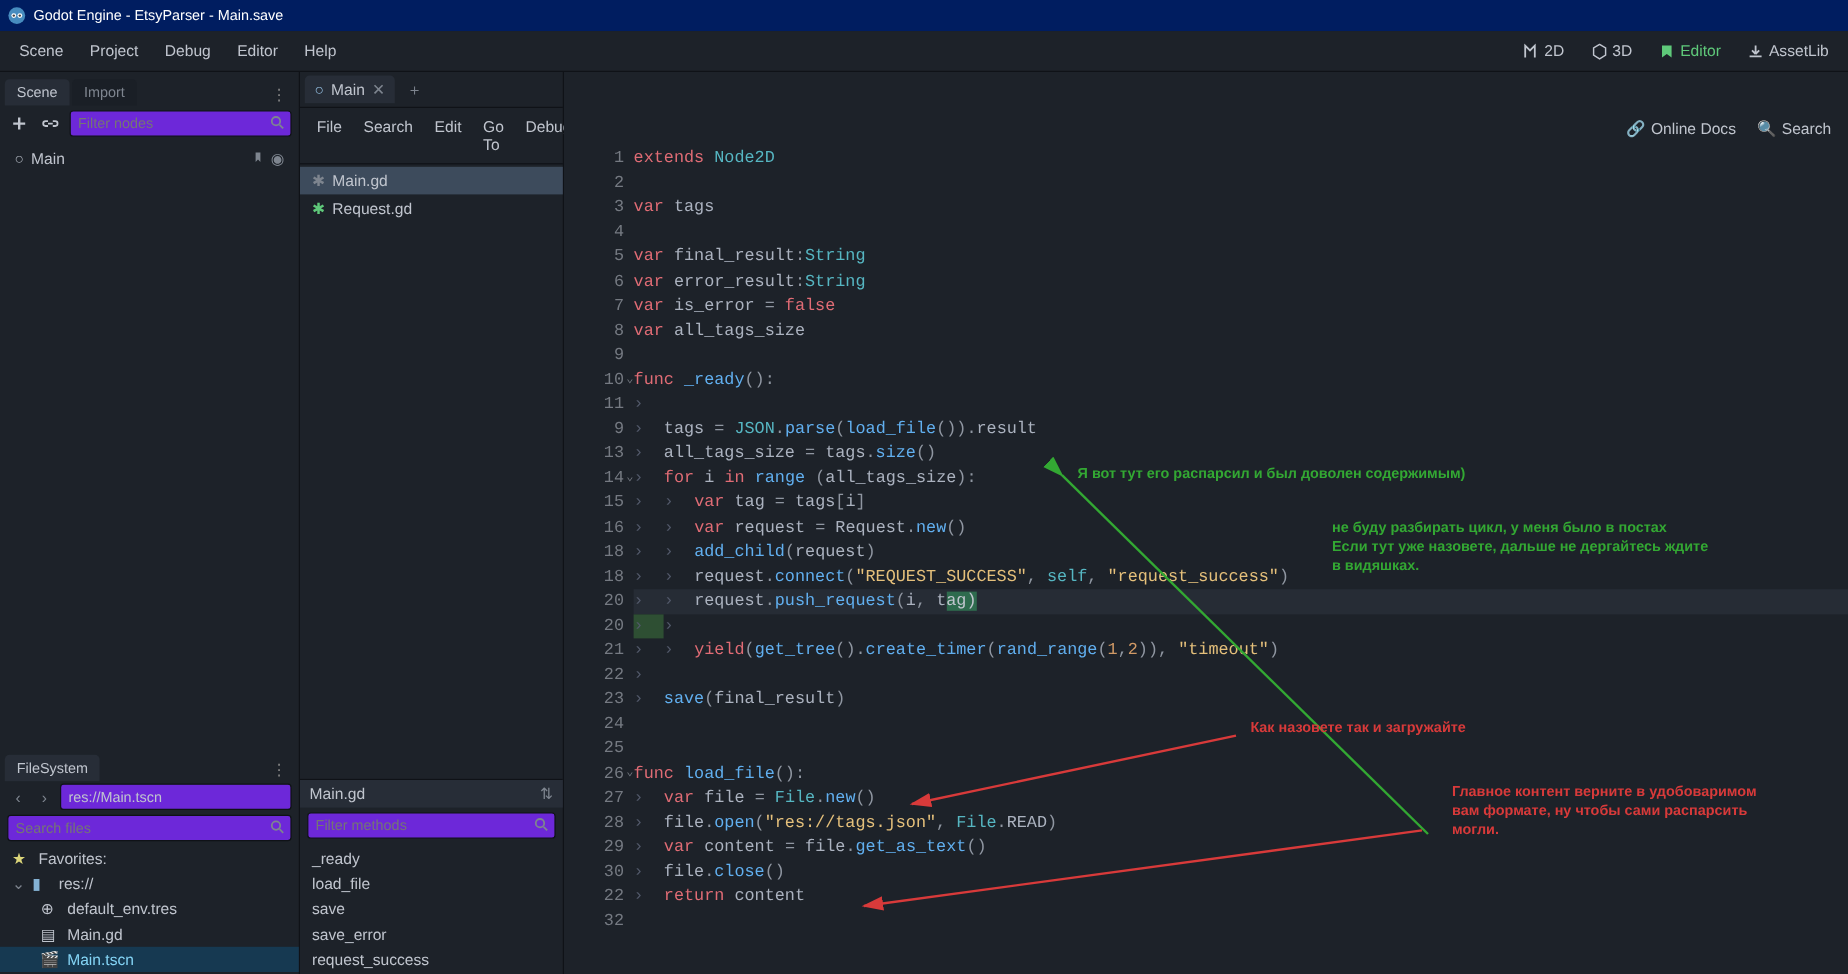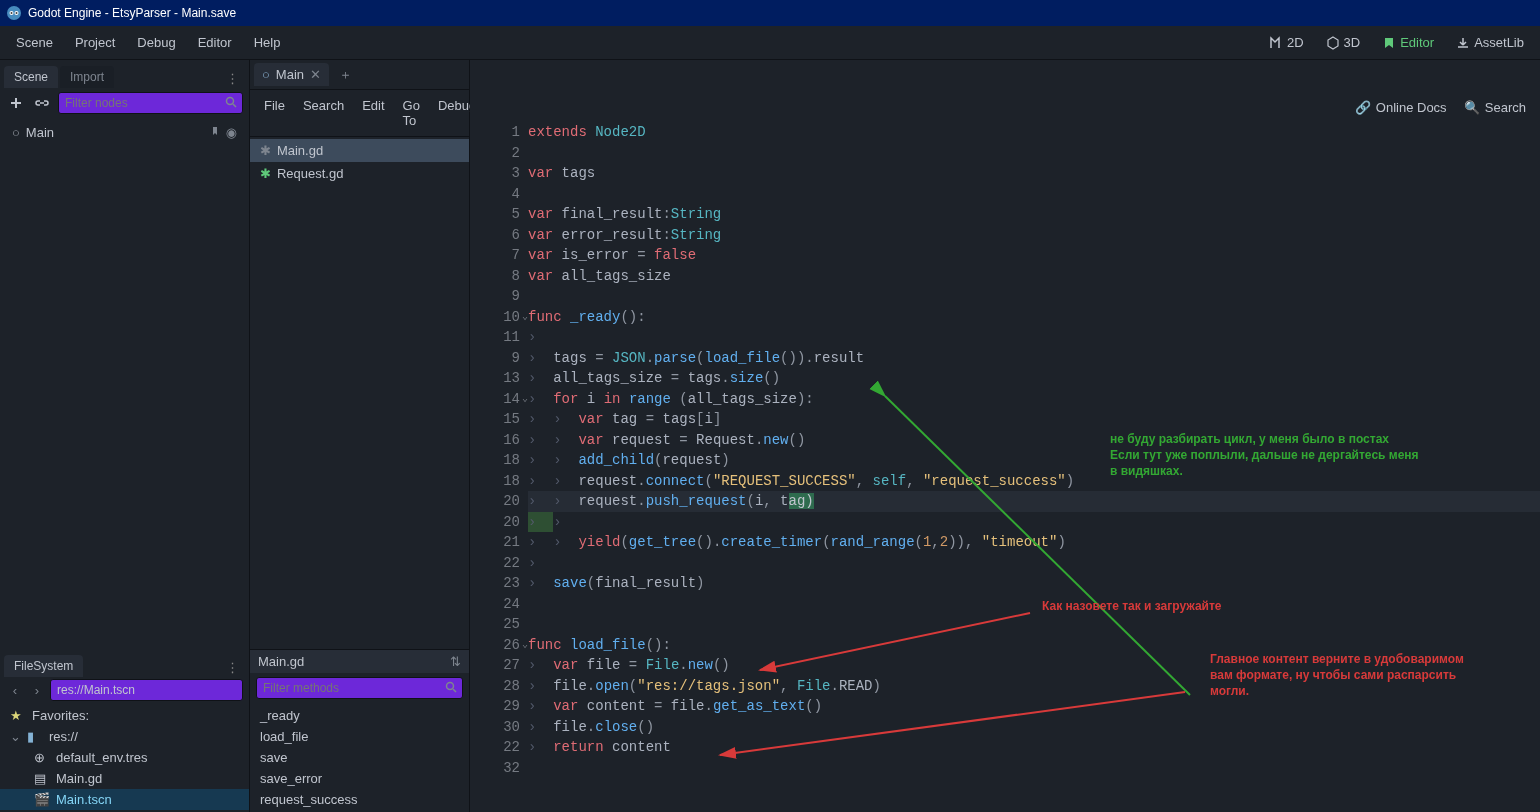--- a/index.html
+++ b/index.html
@@ -395,20 +395,29 @@
 
     <div class="filesystem">
       <div class="dock-tabs">
         <div class="dock-tab">FileSystem</div>
         <div class="more">⋮</div>
       </div>
       <div class="fs-path-row">
         <span class="nav-btn">‹</span>
         <span class="nav-btn">›</span>
         <input class="filter-input" value="res://Main.tscn" style="">
+      </div>
+      <div class="fs-path-row">
+        <div class="filter-wrap" style="width:100%;">
+          <input class="filter-input" placeholder="Search files" style="">
+          <span class="mag"><svg width="12" height="12" viewBox="0 0 12 12">
+                <circle cx="5" cy="5" r="3.5" stroke="#7e858f" fill="none" stroke-width="1.5"></circle>
+                <path d="M8 8l3 3" stroke="#7e858f" stroke-width="1.5"></path>
+              </svg></span>
+        </div>
       </div>
       <div class="fs-list">
         <div class="fs-row fav">
             <span class="ic star">★</span>
             <span>Favorites:</span>
           </div>
         <div class="fs-row">
             <span style="color:#7e858f;">⌄</span>
             <span class="ic fold">▮</span>
             <span>res://</span>
@@ -534,21 +543,22 @@
           </marker>
         <marker id="arrR" markerWidth="10" markerHeight="10" refX="8" refY="3" orient="auto">
             <path d="M0,0 L9,3 L0,6 z" fill="#d83a3a"></path>
           </marker>
       </defs>
       <line x1="415" y1="336" x2="720" y2="635" stroke="#33a833" stroke-width="2" marker-start="url(#arrG)"></line>
       <line x1="560" y1="553" x2="290" y2="610" stroke="#d83a3a" stroke-width="2" marker-end="url(#arrR)"></line>
       <line x1="715" y1="632" x2="250" y2="695" stroke="#d83a3a" stroke-width="2" marker-end="url(#arrR)"></line>
     </svg>
 
+    <div class="annot" style="left:428px; top:326px;">Я вот тут его распарсил и был доволен содержимым)</div>
     <div class="annot" style="left:640px; top:371px;">не буду разбирать цикл, у меня было в постах
-Если тут уже поплыли, дальше не дергайтесь меня
+Если тут уже назовете, дальше не дергайтесь ждите
 в видяшках.</div>
     <div class="annot red" style="left:572px; top:538px;">Как назовете так и загружайте</div>
     <div class="annot red" style="left:740px; top:591px;">Главное контент верните в удобоваримом
 вам формате, ну чтобы сами распарсить
 могли.</div>
   </div>
 </div>
 
 </body></html>

